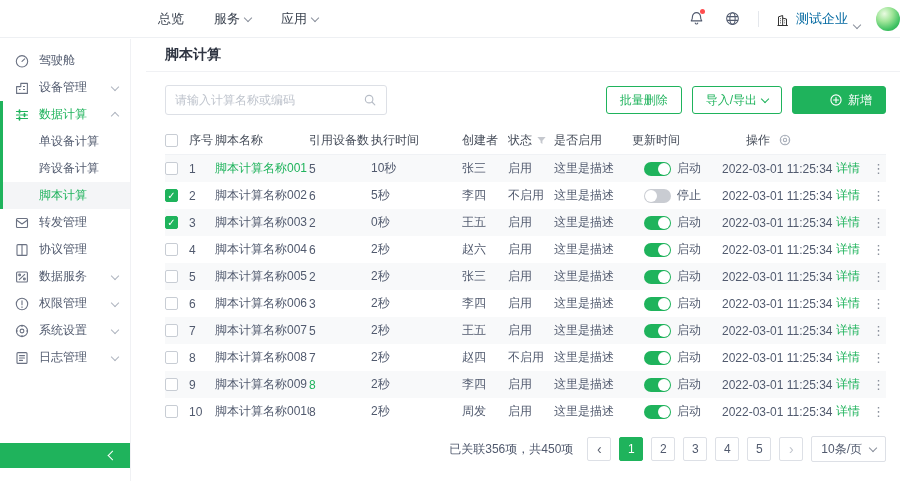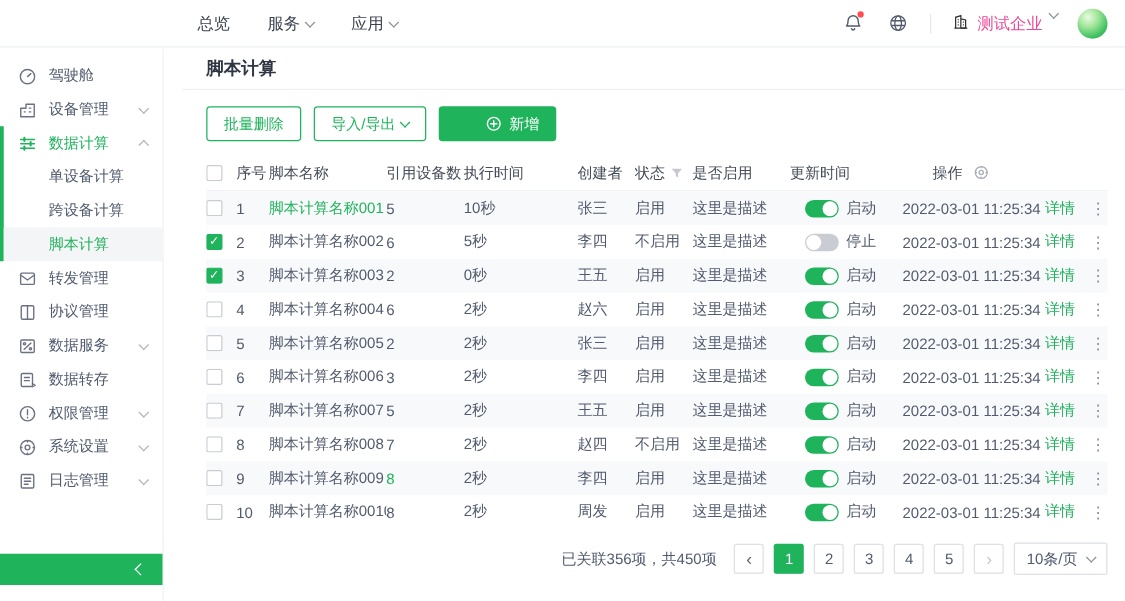--- a/index.html
+++ b/index.html
@@ -1,29 +1,29 @@
 <!DOCTYPE html>
 <html style="--primary: #1fb35c; --danger: #ff4d4f;"><head>
 <meta charset="utf-8">
 <style>
   * { margin:0; padding:0; box-sizing:border-box; }
   html,body { width:900px; height:481px; }
   body { font-family:"Liberation Sans","DejaVu Sans",sans-serif; background:#fff; color:#515a6e; overflow:hidden; }
   .app { position:relative; width:900px; height:481px; background:#fff; }
 
   
-  .topbar { position:absolute; top:0; left:0; right:0; height:38px; background:#fff; border-bottom:1px solid #eef0f3; display:flex; align-items:center; z-index:5; padding-right:14px; }
+  .topbar { position:absolute; top:0; left:0; right:0; height:38px; background:#fff; border-bottom:1px solid #eef0f3; display:flex; align-items:center; z-index:5; }
   .top-nav { display:flex; align-items:center; gap:30px; margin-left:158px; }
   .nav-item { display:flex; align-items:center; gap:5px; font-size:13px; color:#3b4350; cursor:pointer; }
   .top-right { margin-left:auto; display:flex; align-items:center; gap:16px; }
   .icon-btn { position:relative; width:20px; height:20px; display:flex; align-items:center; justify-content:center; cursor:pointer; }
   .icon-btn svg { width:17px; height:17px; }
   .notif-dot { position:absolute; top:0; right:1px; width:5px; height:5px; border-radius:50%; background:var(--danger); }
   .v-divider { width:1px; height:16px; background:#e4e7ec; }
-  .company { display:flex; align-items:flex-start; gap:6px; font-size:13px; color:#ec4899; cursor:pointer; }
+  .company { display:flex; align-items:flex-end; gap:6px; font-size:13px; color:#0369a1; cursor:pointer; }
   .company svg { width:15px; height:15px; }
   .avatar { width:24px; height:24px; border-radius:50%; background:radial-gradient(circle at 35% 28%, #eafbe2, #9fe598 35%, #3fc162 70%, #1d9e44); cursor:pointer; }
 
   
   .chev { display:inline-block; width:6px; height:6px; border-right:1.2px solid currentColor; border-bottom:1.2px solid currentColor; }
   .chev.down { transform:rotate(45deg); margin-top:-2px; }
   .chev.up { transform:rotate(-135deg); margin-top:3px; }
   .nav-item .chev, .company .chev { color:#8a909c; }
 
   
@@ -221,30 +221,20 @@
               <circle cx="5.6" cy="6" r="0.9"></circle>
               <circle cx="10.4" cy="10" r="0.9"></circle>
             </svg>
           </span>
           <span class="s-label">数据服务</span>
           <span class="chev down"></span>
         </div>
         <div class="s-item">
           <span class="s-icon">
             <svg viewBox="0 0 16 16" fill="none" stroke="currentColor" stroke-width="1.1" stroke-linecap="round">
-              <rect x="3" y="2.8" width="9" height="10.4" rx="1"></rect>
-              <path d="M5.5 6h4M5.5 8.5h4"></path>
-              <path d="M12.2 11l1.8 1.2-1.8 1.2"></path>
-            </svg>
-          </span>
-          <span class="s-label">数据转存</span>
-        </div>
-        <div class="s-item">
-          <span class="s-icon">
-            <svg viewBox="0 0 16 16" fill="none" stroke="currentColor" stroke-width="1.1" stroke-linecap="round">
               <circle cx="8" cy="8" r="5.7"></circle>
               <path d="M8 4.8v4M8 10.8v.6"></path>
             </svg>
           </span>
           <span class="s-label">权限管理</span>
           <span class="chev down"></span>
         </div>
         <div class="s-item">
           <span class="s-icon">
             <svg viewBox="0 0 16 16" fill="none" stroke="currentColor" stroke-width="1.1">
@@ -271,20 +261,27 @@
       <span class="collapse-arrow"></span>
     </div>
   </div>
 
   <div class="main">
     <div class="page-header">
       <span class="page-title">脚本计算</span>
     </div>
 
     <div class="toolbar">
+      <div class="search-box">
+        <input type="text" placeholder="请输入计算名称或编码" style="">
+        <svg viewBox="0 0 16 16" fill="none" stroke="#b6bcc6" stroke-width="1.3" stroke-linecap="round">
+            <circle cx="7" cy="7" r="4.3"></circle>
+            <path d="M10.3 10.3l3.2 3.2"></path>
+          </svg>
+      </div>
       <div class="toolbar-btns">
         <span class="btn btn-outline">
             <span>批量删除</span>
           </span>
         <span class="btn btn-outline">
             <span>导入/导出</span>
             <span class="chev down"></span>
           </span>
         <span class="btn btn-solid">
           <svg viewBox="0 0 16 16" fill="none" stroke="#fff" stroke-width="1.3" stroke-linecap="round">

